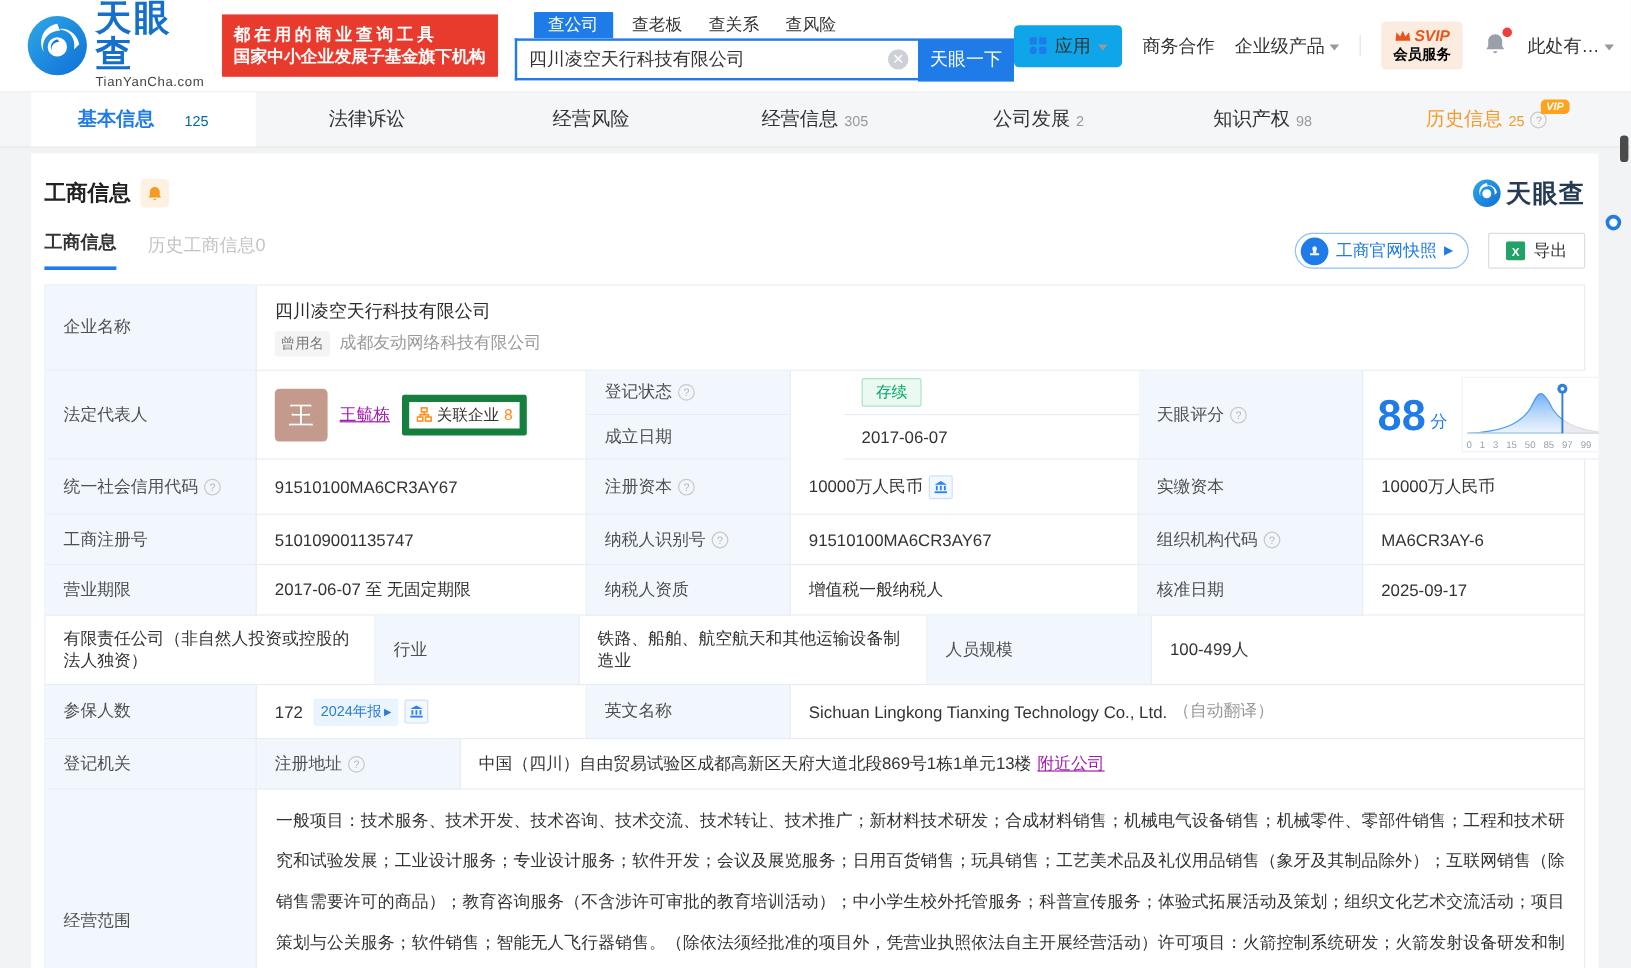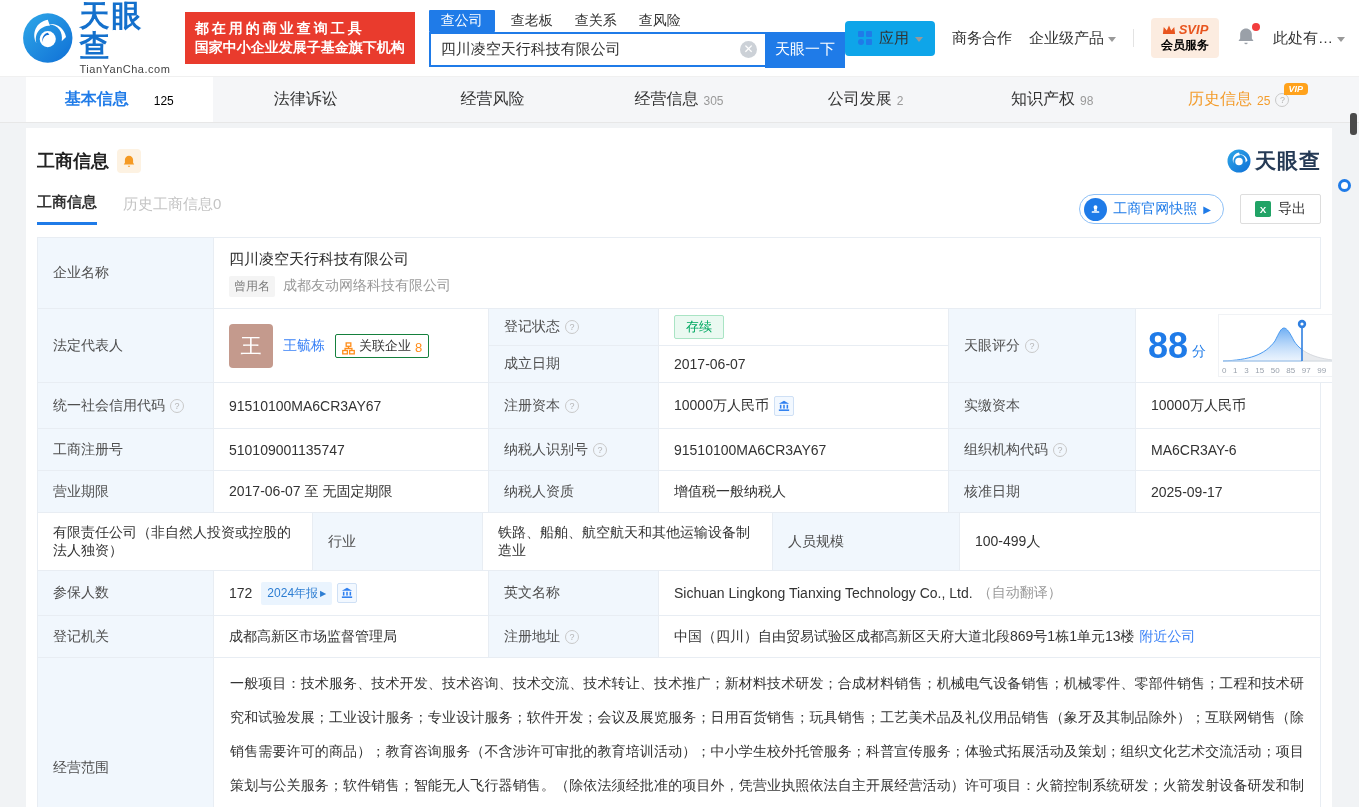--- a/index.html
+++ b/index.html
@@ -9,42 +9,42 @@
   .topbar { height:76px; background:#fff; display:flex; align-items:center; padding:0 14px 0 22px; position:relative; }
   .logo { display:flex; align-items:center; cursor:pointer; }
   .logo-text { margin-left:6px; }
   .logo-brand { font-size:30px; font-weight:bold; color:#1470cc; letter-spacing:2px; line-height:30px; }
   .logo-domain { font-size:11px; color:#444; margin-top:2px; letter-spacing:.5px; }
   .promo { margin-left:10px; background:#e93b2d; color:#fff; padding:7px 10px; font-size:14px; font-weight:bold; line-height:19px; white-space:nowrap; }
   .promo div:first-child { letter-spacing:3px; }
   .search-block { margin-left:14px; width:420px; }
   .search-tabs { display:flex; align-items:flex-end; height:23px; }
   .search-tab { font-size:14px; color:#333; margin-right:22px; padding:2px 0; cursor:pointer; }
-  .search-tab.active { background:#1f7be8; color:#fff; padding:2px 12px; margin-right:16px; border-radius:1px; }
+  .search-tab.active { background:#1f7be8; color:#fff; padding:2px 12px; margin-right:16px; border-radius:1px;margin-left:16px; }
   .search-row { display:flex; }
   .search-input-wrap { position:relative; flex:1; }
   .search-input-wrap input { width:100%; height:35px; border:2px solid #1f7be8; border-right:none; padding:0 30px 0 10px; font-size:15px; color:#333; outline:none; font-family:inherit; }
   .clear-ic { position:absolute; right:8px; top:9px; width:17px; height:17px; border-radius:50%; background:#ccd1d7; color:#fff; font-size:12px; line-height:17px; text-align:center; cursor:pointer; }
   .search-btn { width:80px; height:36px; background:#1f7be8; color:#fff; border:none; font-size:15px; cursor:pointer; font-family:inherit; }
   .top-nav { margin-left:auto; display:flex; align-items:center; gap:17px; white-space:nowrap; }
   .apps-btn { display:flex; align-items:center; gap:6px; background:#0ea5e9; border-radius:4px; padding:8px 12px; font-size:15px; cursor:pointer; }
   .nav-item { font-size:15px; color:#333; cursor:pointer; display:flex; align-items:center; gap:4px; }
   .caret { width:0; height:0; border-left:4px solid transparent; border-right:4px solid transparent; border-top:5px solid #999; margin-top:2px; }
   .nav-divider { width:1px; height:18px; background:#e3e3e3; }
   .svip { background:#fcece0; border-radius:4px; padding:4px 10px; text-align:center; cursor:pointer; }
   .svip .l1 { font-size:13px; font-weight:bold; font-style:italic; color:#e8551f; display:flex; align-items:center; gap:3px; justify-content:center; }
   .svip .l2 { font-size:12px; color:#000000; font-weight:bold; margin-top:0;font-family:Liberation Serif, serif; }
   .bell-wrap { position:relative; cursor:pointer; }
   .red-dot { position:absolute; top:-3px; right:-4px; width:8px; height:8px; background:#f23d3d; border-radius:50%; }
   
   .main-tabs { height:47px; background:#f5f6f8; border-top:1px solid #f0f0f0; border-bottom:1px solid #e7e7e7; display:flex; padding:0 27px 0 26px; }
   .mtab { flex:1; display:flex; align-items:center; justify-content:center; gap:5px; font-size:16px; color:#333; cursor:pointer; position:relative; }
   .mtab.active { background:#fff; color:#1f7be8; font-weight:bold; }
   .mtab-count { font-size:12px; color:#999; margin-top:2px; }
-  .mtab.active .mtab-count { color:#000000; font-weight:normal;margin-left:20px; }
+  .mtab.active .mtab-count { color:#0369a1; font-weight:normal;margin-left:20px; }
   .mtab.orange, .mtab.orange .mtab-count { color:#f39c2b; }
   .vip-badge { position:absolute; top:6px; right:24px; background:#ffa21c; color:#fff; font-size:9px; font-weight:bold; font-style:italic; border-radius:4px 4px 4px 0; padding:1px 5px; }
   .help-ic { width:14px; height:14px; border:1px solid #c9c9c9; color:#b5b5b5; border-radius:50%; font-size:9px; line-height:12px; text-align:center; display:inline-block; flex:none; }
   
   .card { margin:5px 27px 0 26px; background:#fff; height:679px; overflow:hidden; padding:0 11px; position:relative; }
   .card-head { display:flex; align-items:center; padding-top:19px; }
   .sec-title { font-size:18px; font-weight:bold; color:#222; }
   .sub-bell { width:24px; height:24px; background:#fdf2e2; border-radius:4px; margin-left:8px; display:flex; align-items:center; justify-content:center; cursor:pointer; }
   .watermark { margin-left:auto; display:flex; align-items:center; gap:4px; }
   .watermark .wm-text { font-size:21px; font-weight:bold; color:#253a55; letter-spacing:1px; }
@@ -58,29 +58,29 @@
   .export-btn { display:flex; align-items:center; gap:7px; border:1px solid #ddd; border-radius:2px; height:30px; padding:0 14px; font-size:14px; color:#333; background:#fff; cursor:pointer; }
   
   .biz-table { margin-top:12px; border-top:1px solid #e8edf3; border-left:1px solid #e8edf3; font-size:14px; }
   .trow { display:flex; }
   .tcell { border-right:1px solid #e8edf3; border-bottom:1px solid #e8edf3; display:flex; align-items:center; padding:6px 15px; gap:5px; }
   .tlabel { background:#f1f7fd; color:#4f4f4f; }
   .c-l1{width:176px;flex:none;} .c-v1{width:275px;flex:none;} .c-l2{width:170px;flex:none;}
   .c-v2{width:290px;flex:none;} .c-l3{width:187px;flex:none;} .c-v3{flex:1;}
   .c-rest{flex:1;}
   .mid-col { width:460px; flex:none; display:flex; flex-direction:column; }
-  .mid-col .subrow { display:flex; flex:1; }
+  .mid-col .subrow { display:flex; flex:1;gap:44px; }
   .name-cell { flex-direction:column; align-items:flex-start; justify-content:center; gap:7px; }
   .cname { font-size:15px; color:#2b2b2b; }
   .former { display:flex; align-items:center; gap:8px; }
   .former-tag { background:#f4f4f4; color:#7a7a7a; font-size:12px; padding:2px 5px; border-radius:2px; }
   .former-name { color:#999; font-size:14px; }
   .avatar { width:44px; height:44px; border-radius:4px; background:#c49a8d; color:#fff; font-size:21px; display:flex; align-items:center; justify-content:center; flex:none; }
-  .link { color:#3b82f6; cursor:pointer; }
-  .rel-badge { display:flex; align-items:flex-end; gap:4px; border:1px solid #15803d; border-radius:2px; padding:2px 6px; font-size:13px; cursor:pointer; background:#fff; }
+  .link { color:#a21caf; cursor:pointer;text-decoration:underline; }
+  .rel-badge { display:flex; align-items:center; gap:4px; border:6px solid #15803d; border-radius:2px; padding:2px 6px; font-size:13px; cursor:pointer; background:#fff; }
   .rel-count { color:#ff8d1a; }
   .status-badge { background:#eaf9f1; border:1px solid #a9e4c4; color:#00a862; font-size:13px; padding:2px 11px; border-radius:2px; }
   .score-cell { gap:12px; padding:4px 12px; }
   .score-num { font-size:36px; font-weight:bold; color:#1f7be8; line-height:36px;text-align:center; }
   .score-unit { font-size:14px; color:#1f7be8; margin:12px 0 0 -8px; }
   .score-chart { border:1px solid #f0f2f5; padding:2px 2px 0; }
   .ticks { display:flex; justify-content:space-between; width:126px; font-size:8px; color:#9aa2ad; padding:0 1px 1px; }
   .cap-ic-box { width:20px; height:20px; border:1px solid #cfe0f5; background:#f2f8ff; border-radius:2px; display:flex; align-items:center; justify-content:center; cursor:pointer; flex:none; }
   .report-badge { display:flex; align-items:center; gap:2px; background:#eaf4fe; color:#2d7dd2; font-size:12px; padding:3px 6px; border-radius:2px; cursor:pointer; margin-left:4px; }
   .gray-note { color:#999; }
@@ -423,21 +423,20 @@
       </div>
       <div class="tcell tlabel c-l2">英文名称</div>
       <div class="tcell c-rest">
         <span>Sichuan Lingkong Tianxing Technology Co., Ltd.</span>
         <span class="gray-note">（自动翻译）</span>
       </div>
     </div>
 
     <div class="trow r8">
       <div class="tcell tlabel c-l1">登记机关</div>
-      <div class="tcell c-v1">成都高新区市场监督管理局</div>
       <div class="tcell tlabel c-l2">
         <span>注册地址</span>
         <span class="help-ic">?</span>
       </div>
       <div class="tcell c-rest">
         <span>中国（四川）自由贸易试验区成都高新区天府大道北段869号1栋1单元13楼</span>
         <span class="link">附近公司</span>
       </div>
     </div>
 

